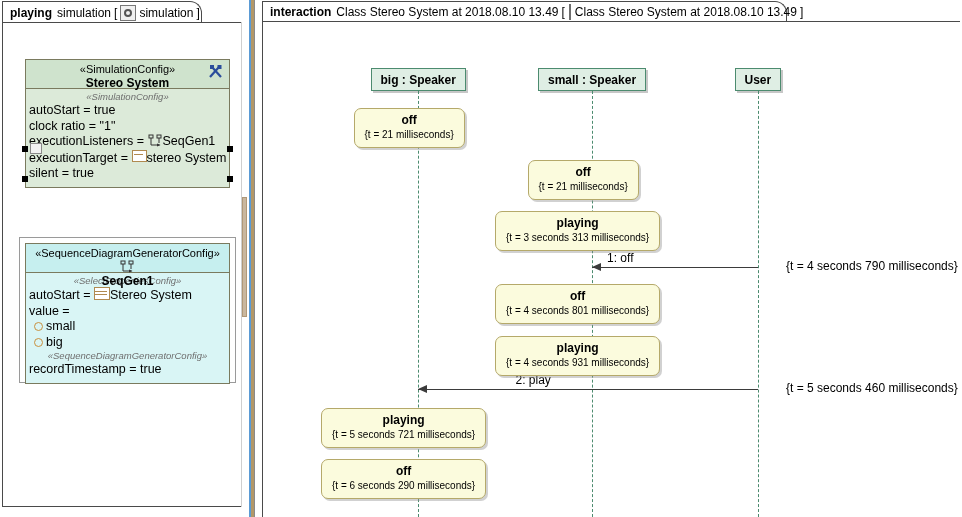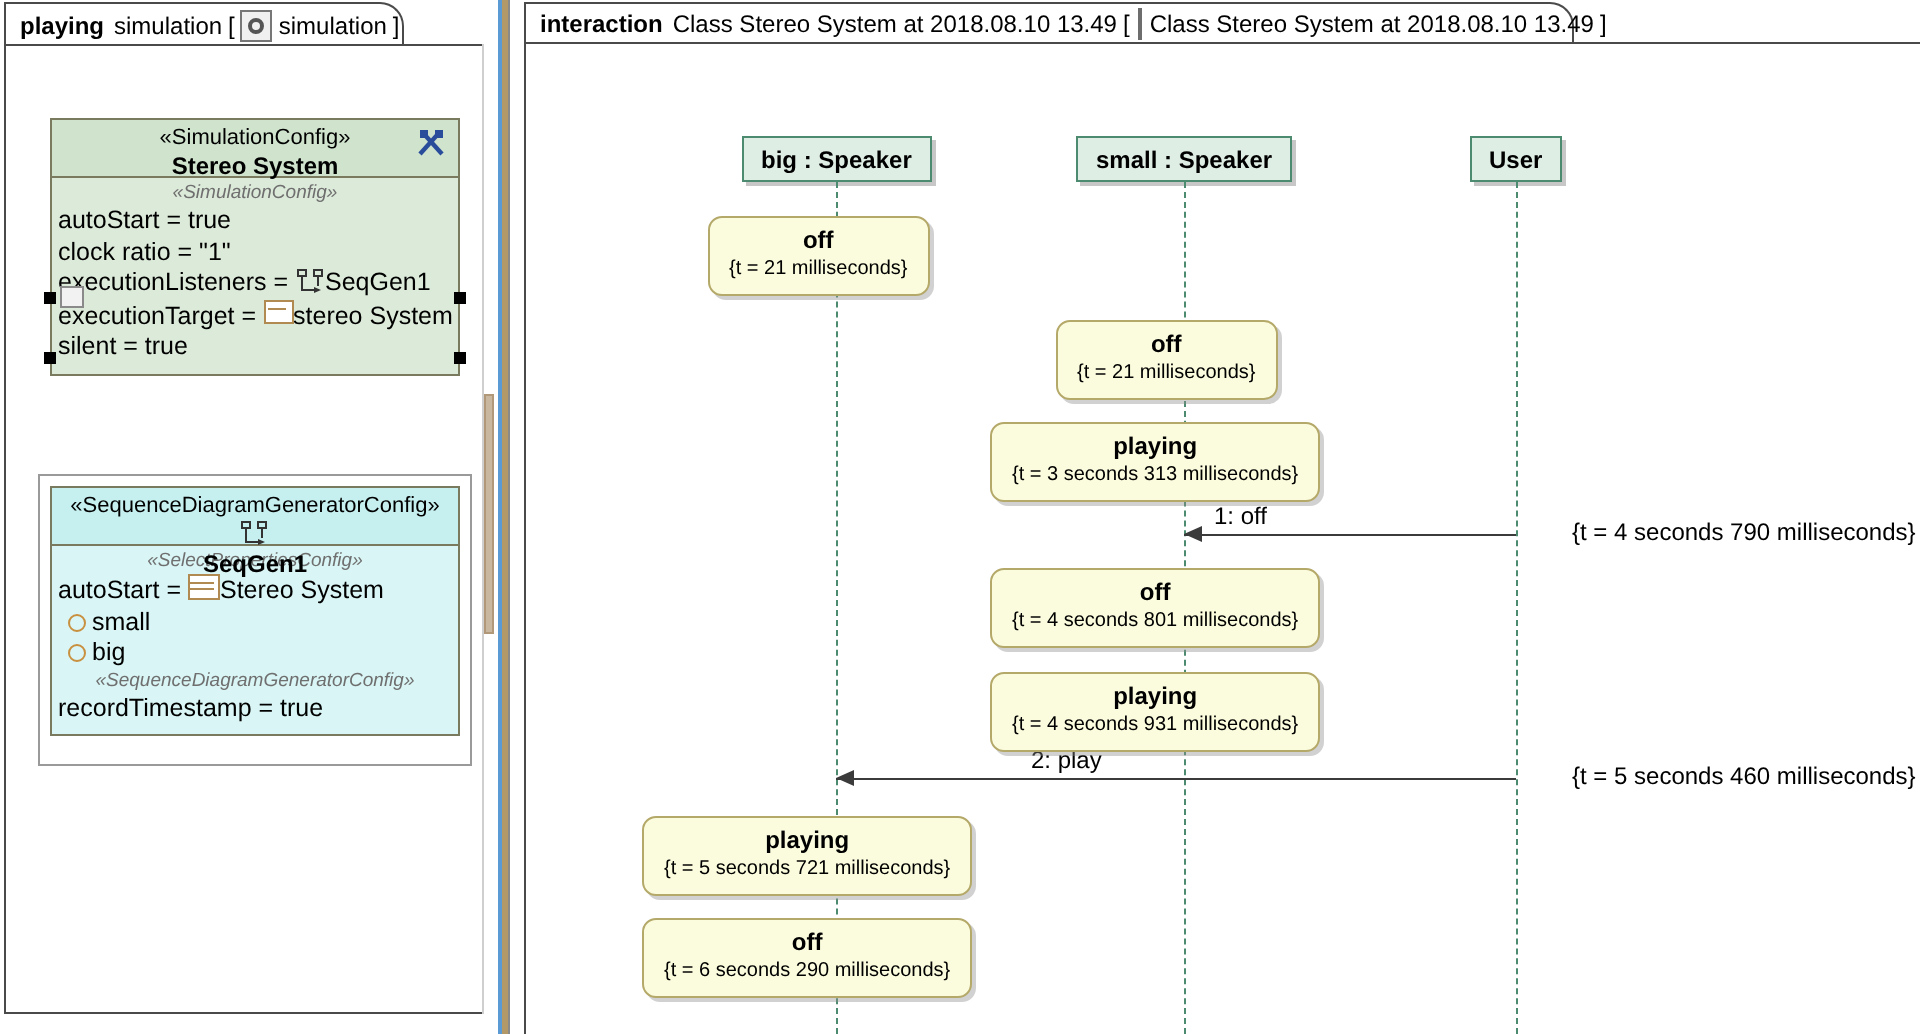--- a/index.html
+++ b/index.html
@@ -243,20 +243,21 @@
         <span class="blkname">SeqGen1</span>
       </div>
       <div class="body">
         <span class="sub-stereo">«SelectPropertiesConfig»</span>
 
         <span class="prop">
           <span>autoStart =</span>
           <span class="ico ico-block"></span><span>Stereo System</span>
         </span>
 
+        <span class="prop">value =</span>
 
         <span class="prop" style="padding-left:5px;">
           <span class="ico-val"></span><span>small</span>
         </span>
 
         <span class="prop" style="padding-left:5px;">
           <span class="ico-val"></span><span>big</span>
         </span>
 
         <span class="sub-stereo">«SequenceDiagramGeneratorConfig»</span>

